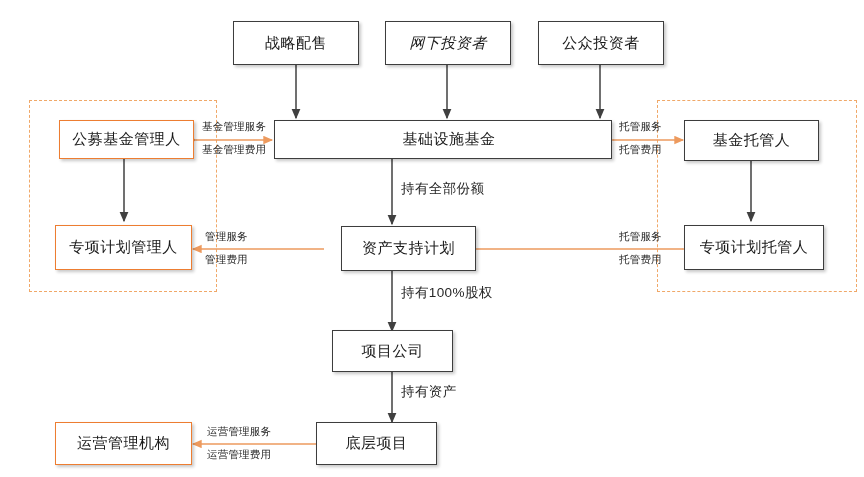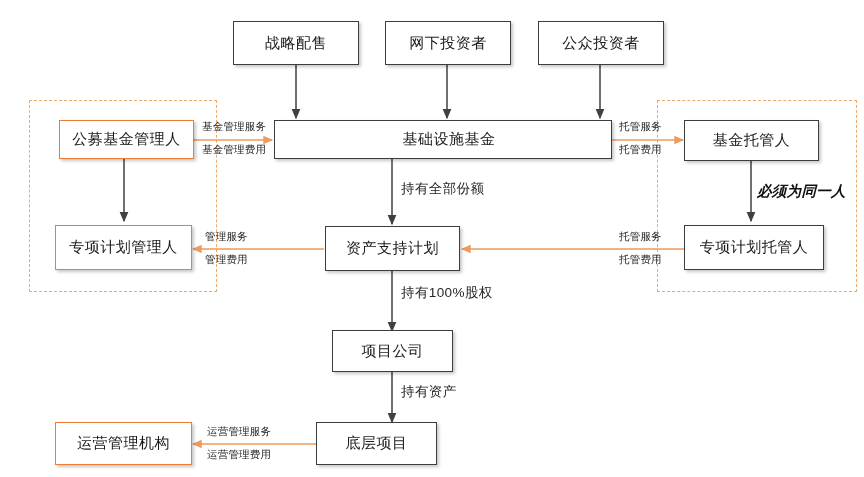--- a/index.html
+++ b/index.html
@@ -85,21 +85,21 @@
       <path d="M683,249 L462,249" marker-start="url(#ahO)" marker-end="url(#ahO)"></path>
 
       <path d="M330,444 L193,444" marker-start="url(#ahO)" marker-end="url(#ahO)"></path>
     </g>
   </svg>
 
   <div class="node black" style="left:233px;top:21px;width:126px;height:44px;">
     <span>战略配售</span>
   </div>
 
-  <div class="node black" style="left:385px;top:21px;width:126px;height:44px;">
+  <div class="node black" style="left:385px;top:21px;width:126px;height:44px;font-style:italic;">
     <span>网下投资者</span>
   </div>
 
   <div class="node black" style="left:538px;top:21px;width:126px;height:44px;">
     <span>公众投资者</span>
   </div>
 
   <div class="node black" style="left:274px;top:120px;width:338px;height:39px;padding-left:12px;">
     <span>基础设施基金</span>
   </div>
@@ -113,21 +113,21 @@
   </div>
 
   <div class="node black" style="left:684px;top:120px;width:135px;height:41px;">
     <span>基金托管人</span>
   </div>
 
   <div class="node black" style="left:684px;top:225px;width:140px;height:45px;">
     <span>专项计划托管人</span>
   </div>
 
-  <div class="node black" style="left:325px;top:226px;width:135px;height:45px;">
+  <div class="node black" style="left:341px;top:226px;width:135px;height:45px;">
     <span>资产支持计划</span>
   </div>
 
   <div class="node black" style="left:332px;top:330px;width:121px;height:42px;">
     <span>项目公司</span>
   </div>
 
   <div class="node black" style="left:316px;top:422px;width:121px;height:43px;">
     <span>底层项目</span>
   </div>
@@ -149,15 +149,14 @@
   <div class="lbl" style="left:619px;top:253px;">托管费用</div>
 
   <div class="lbl" style="left:207px;top:425px;">运营管理服务</div>
   <div class="lbl" style="left:207px;top:448px;">运营管理费用</div>
 
   <div class="lbl mid" style="left:401px;top:181px;">持有全部份额</div>
   <div class="lbl mid" style="left:401px;top:285px;">持有100%股权</div>
   <div class="lbl mid" style="left:401px;top:384px;">持有资产</div>
 
 
-  <div class="lbl note" style="left:757px;top:182px;">必须为同一人</div>
 
 </div>
 
 </body></html>

